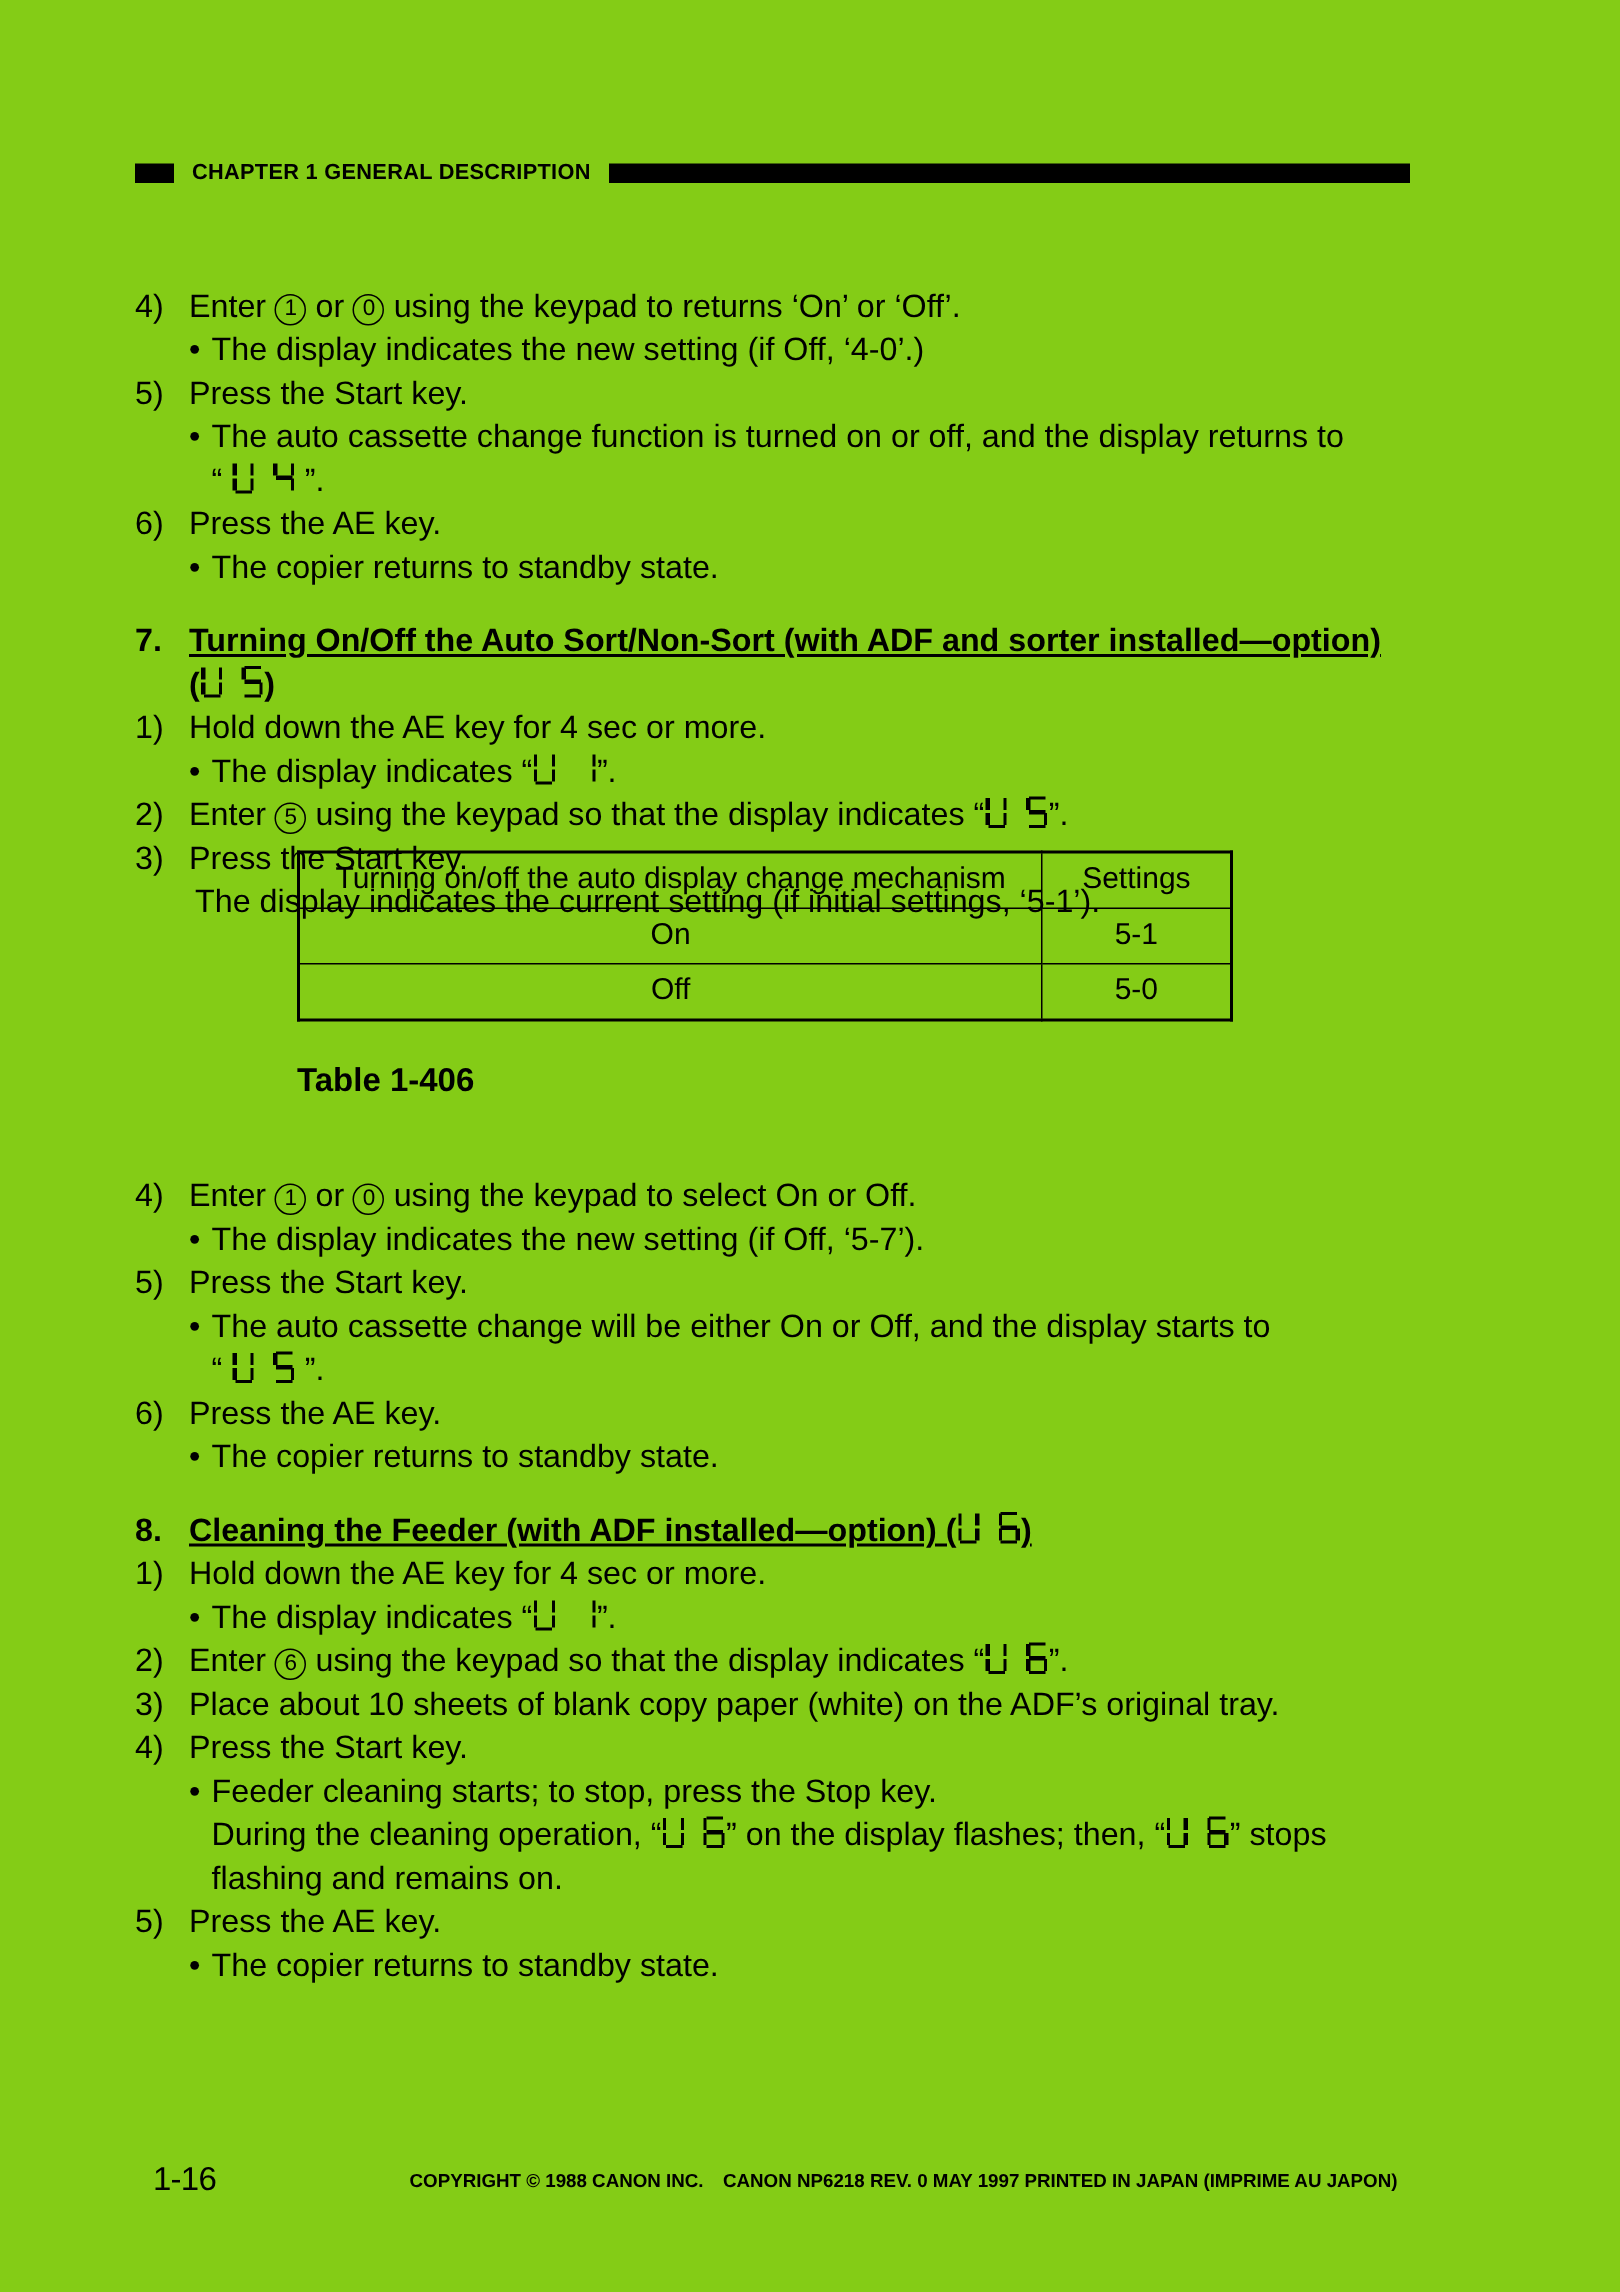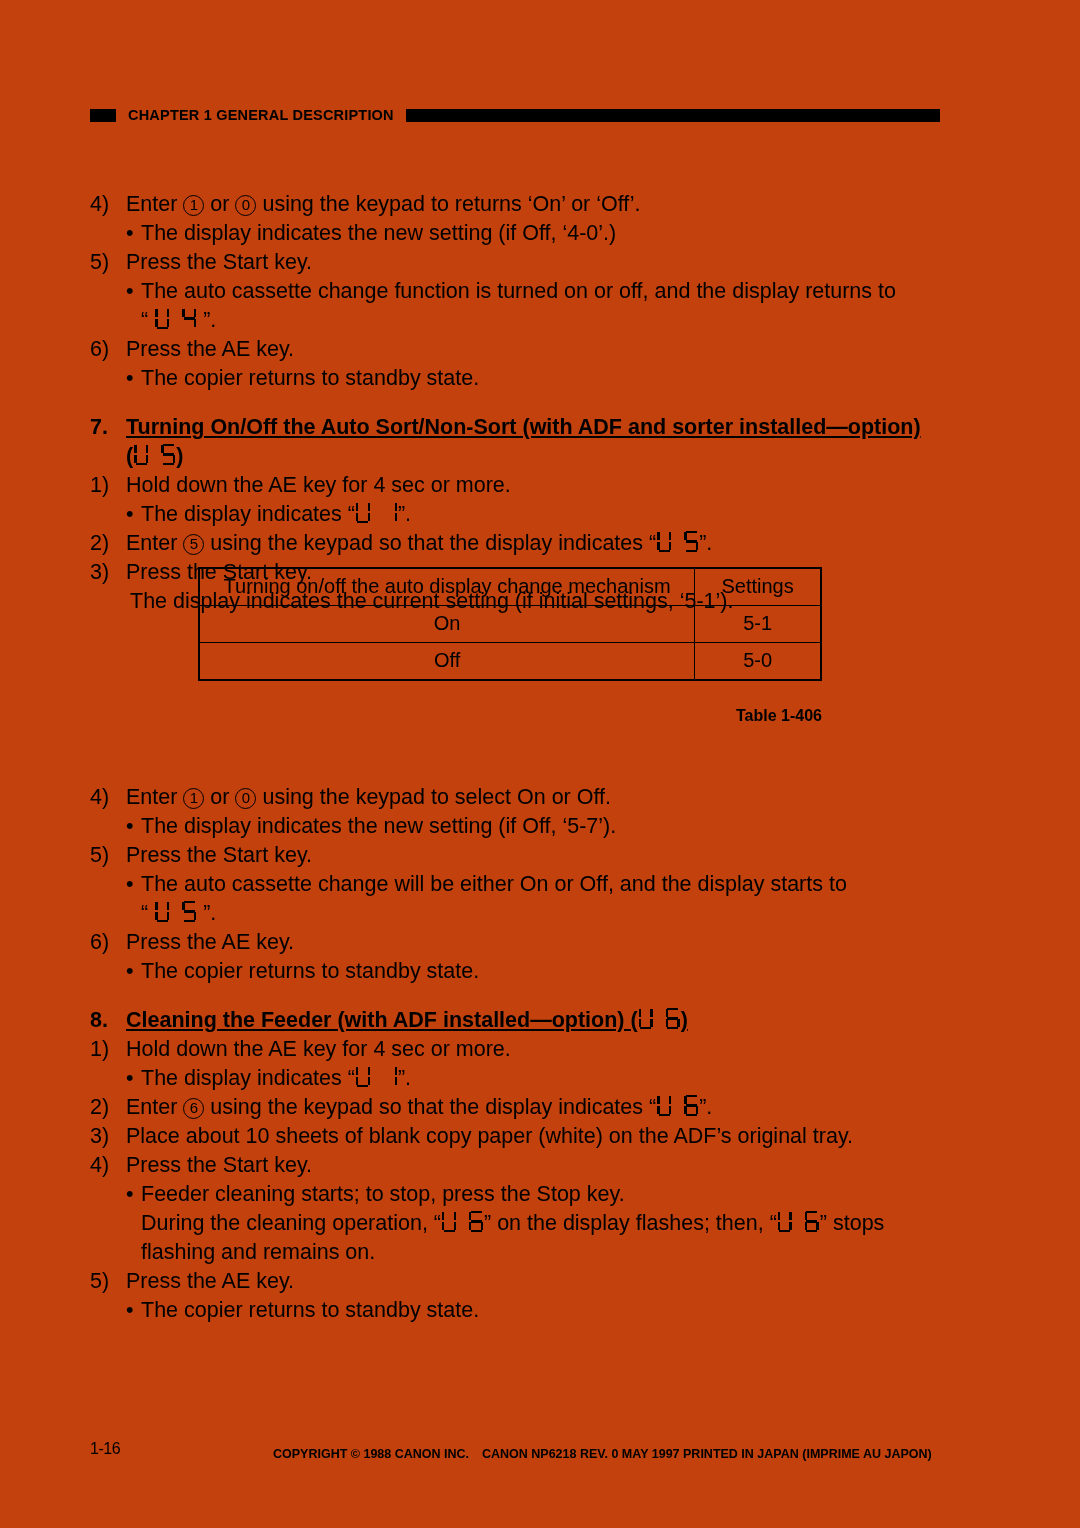--- a/index.html
+++ b/index.html
@@ -15,21 +15,21 @@
     font-family: "Liberation Sans", sans-serif;
     color: #000000;
     overflow: hidden;
   }
 
   .page {
     position: absolute;
     left: 0; top: 0;
     width: 1080px;
     height: 1528px;
-    background: #c2410c;
+    background: #84cc16;
   }
 
   
   .running-head {
     position: absolute;
     left: 90px;
     top: 104px;
     width: 850px;
     height: 22px;
     display: flex;
@@ -189,22 +189,22 @@
     border: 2.5px solid #000;
   }
   table.t406 .c1 { width: 505px; }
   table.t406 .c2 { width: 119px; }
 
   .table-caption {
     position: absolute;
     left: 198px;
     top: 707px;
     width: 624px;
-    text-align: right;
-    font-size: 16px;
+    text-align: left;
+    font-size: 22px;
     font-weight: bold;
   }
 
   
   .body2 {
     position: absolute;
     left: 90px;
     top: 783px;
     width: 862px;
     font-size: 21.5px;
@@ -214,23 +214,23 @@
   
   .footer {
     position: absolute;
     left: 90px;
     top: 1440px;
     width: 862px;
     height: 24px;
   }
   .footer .pageno {
     position: absolute;
-    left: 0;
+    left: 12px;
     top: 0;
-    font-size: 16px;
+    font-size: 22px;
     letter-spacing: -0.5px;
   }
   .footer .copy {
     position: absolute;
     left: 183px;
     top: 7px;
     font-size: 12.5px;
     font-weight: bold;
     white-space: nowrap;
   }

